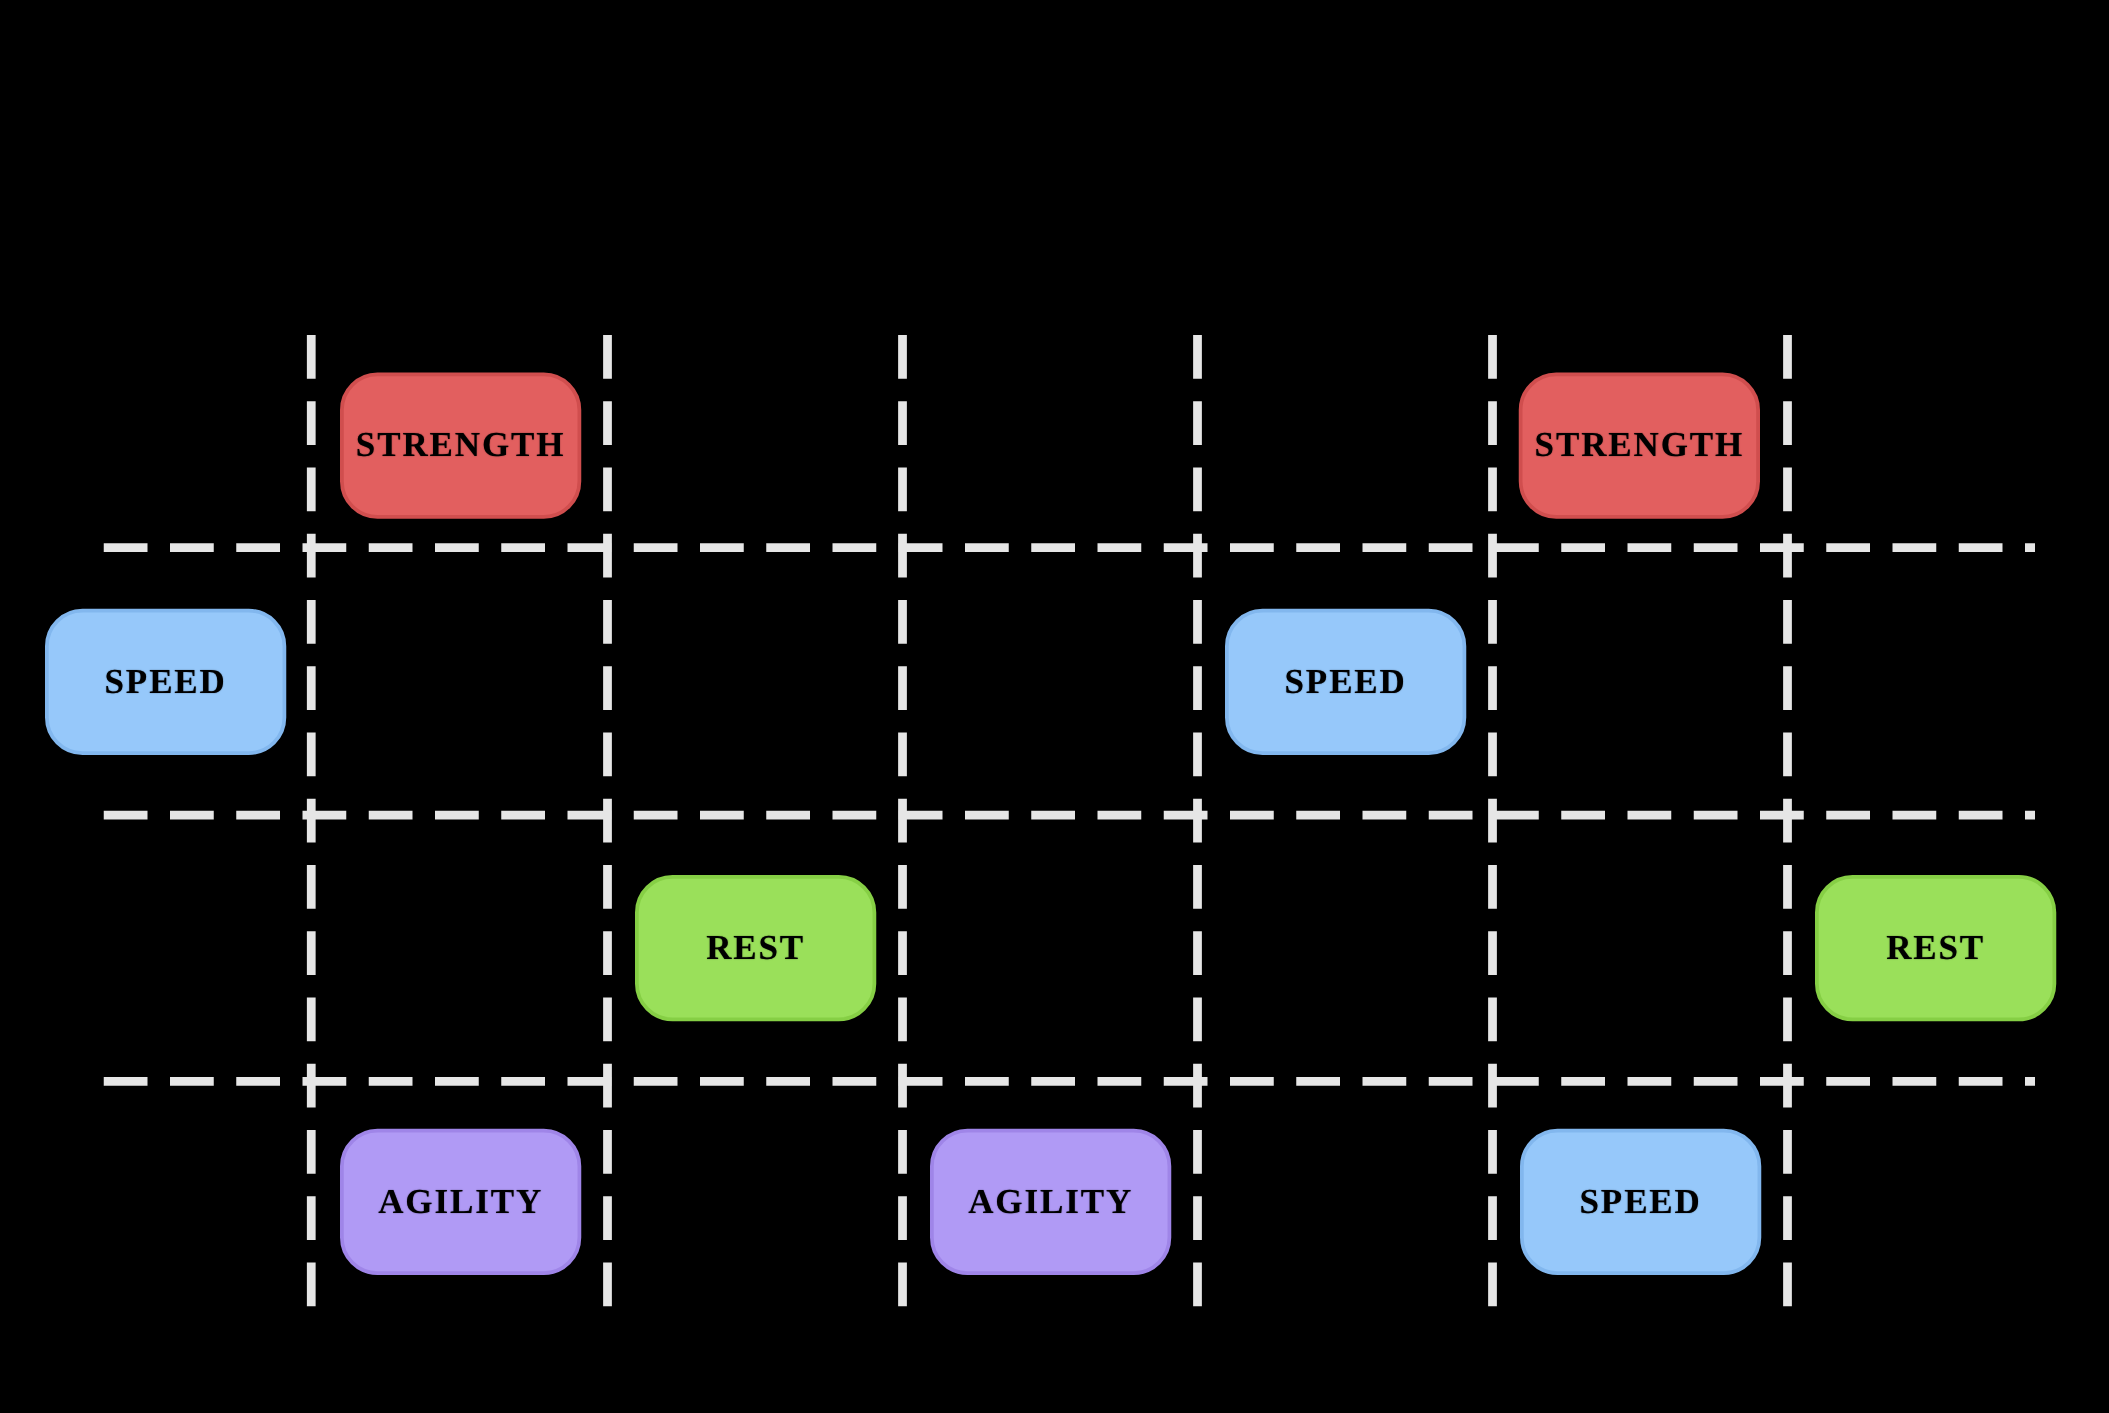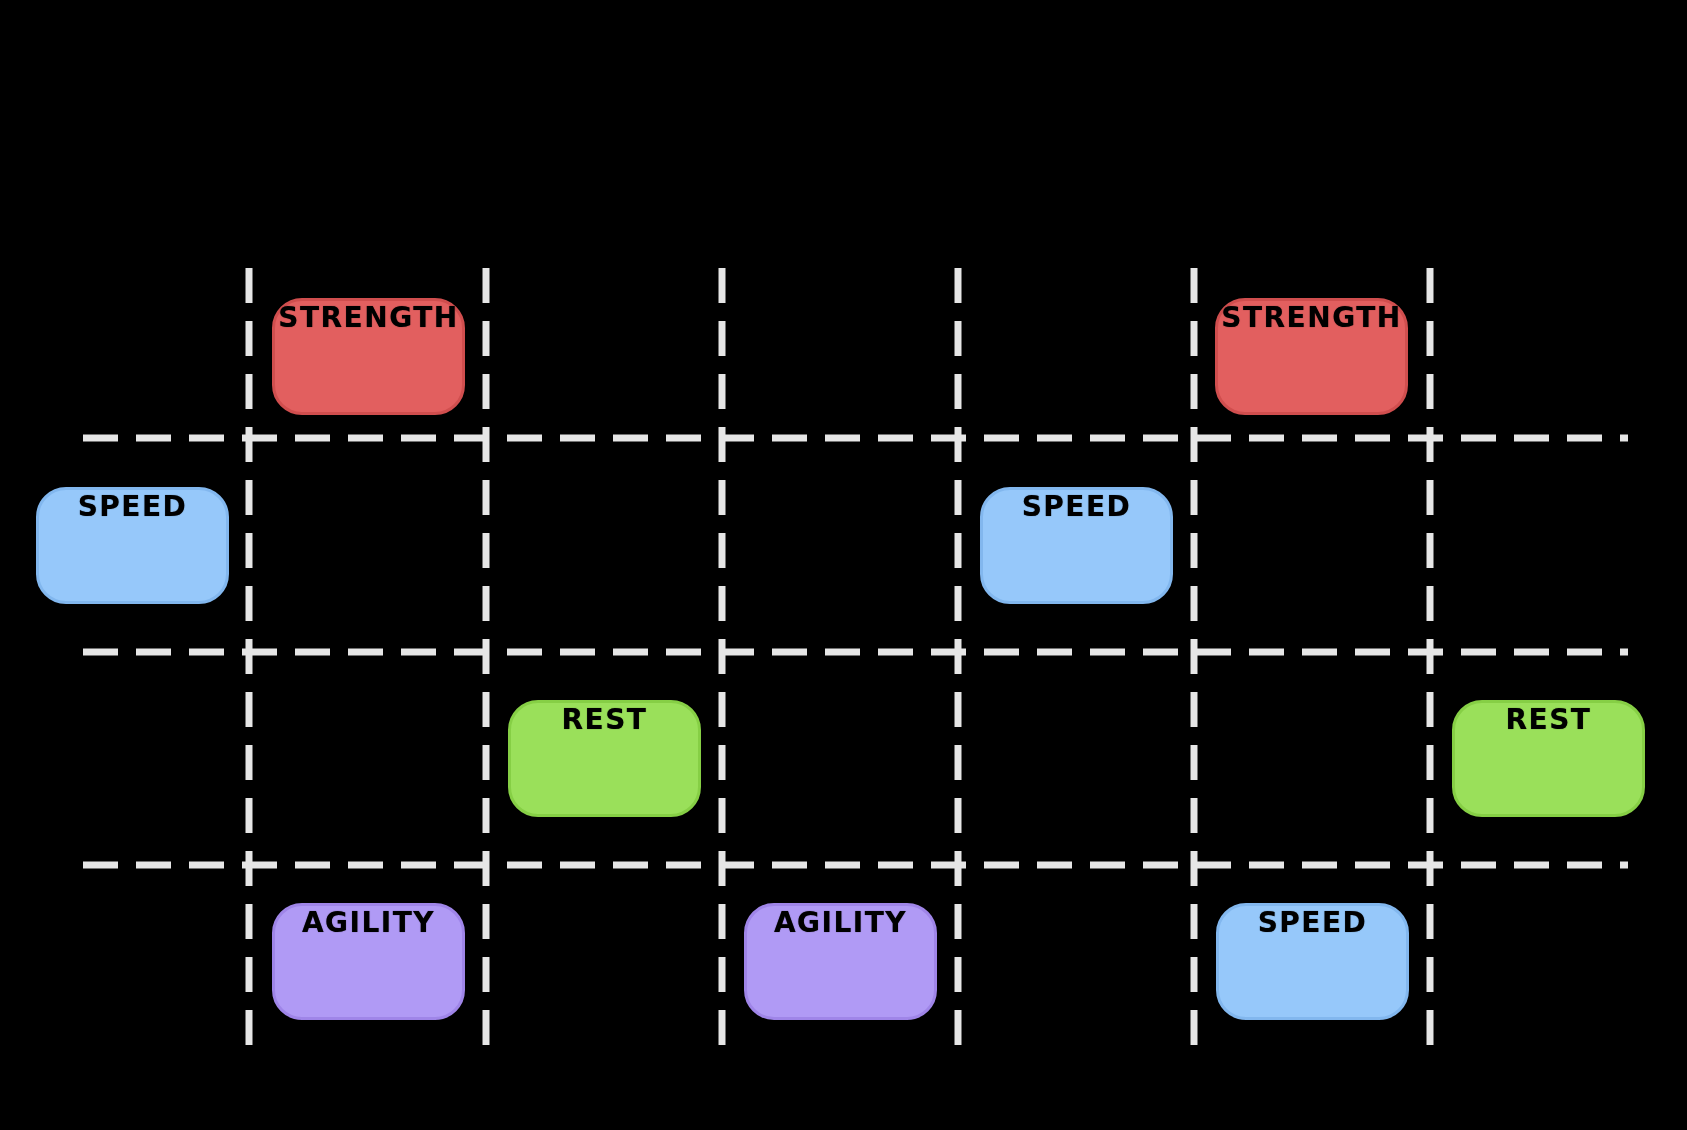--- a/index.html
+++ b/index.html
@@ -22,22 +22,23 @@
     width: 100%;
     height: 100%;
     display: block;
   }
   .pill {
     position: absolute;
     box-sizing: border-box;
     border-radius: 30px;
     border: 3px solid transparent;
     display: flex;
-    align-items: flex-start;
+    align-items: center;
     justify-content: center;
+    font-family: Liberation Serif, serif;
   }
   .pill span {
     font-weight: 800;
     font-size: 28px;
     letter-spacing: 1.5px;
     color: #000000;
     white-space: nowrap;
     text-shadow: 0 0 1px rgba(0,0,0,0.6);
   }
 </style>

